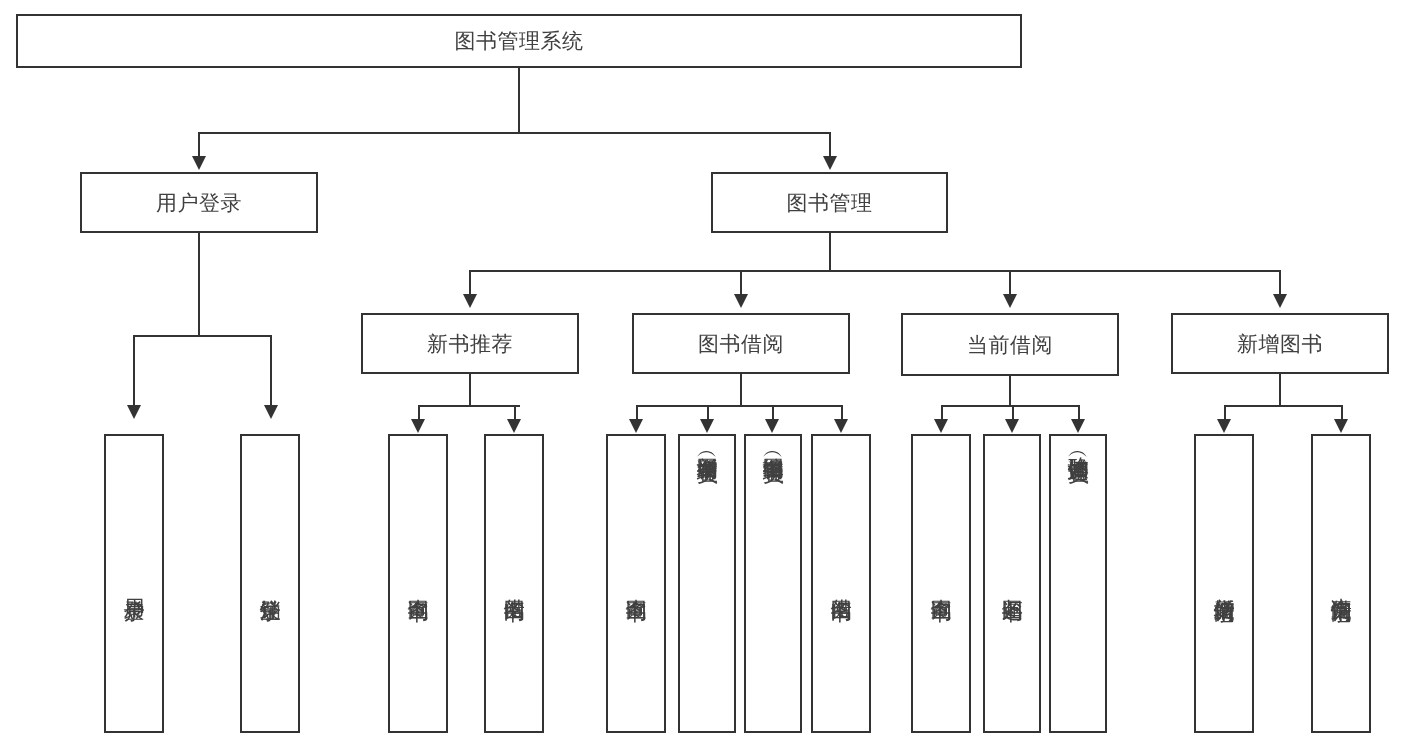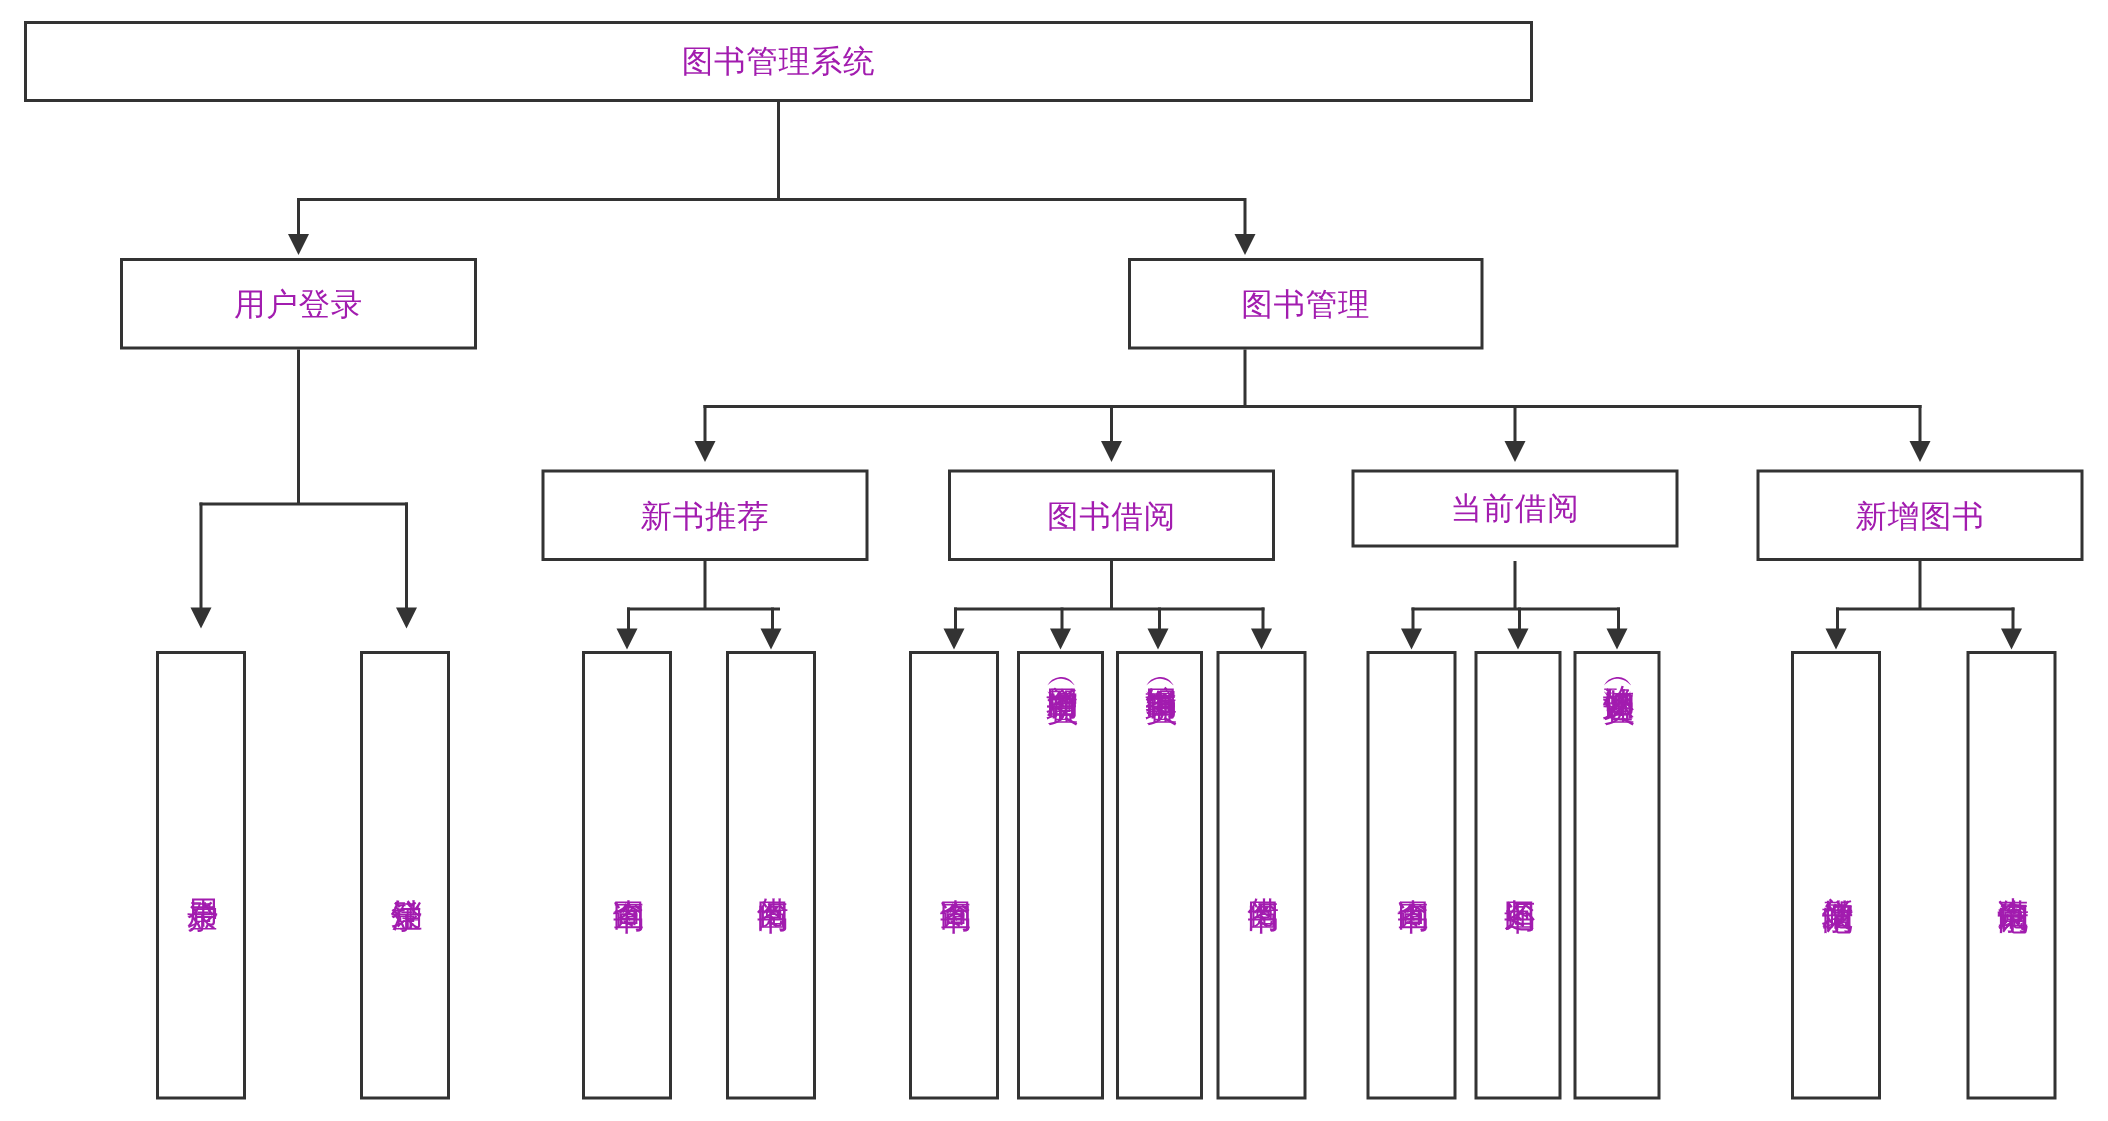--- a/index.html
+++ b/index.html
@@ -16,21 +16,21 @@
     overflow: hidden;
   }
   .node {
     position: absolute;
     box-sizing: border-box;
     border: 2px solid #333333;
     background: #ffffff;
     display: flex;
     align-items: center;
     justify-content: center;
-    color: #a21caf;
+    color: #404040;
     text-align: center;
   }
   .node.h {
     font-size: 21px;
     letter-spacing: 0.5px;
   }
   .node.v {
     writing-mode: vertical-rl;
     text-orientation: upright;
     font-size: 21px;
@@ -85,21 +85,21 @@
   <div class="conn v" style="left:198px; top:132px; height:26px;"></div>
   <div class="arrow" style="left:192px; top:156px;"></div>
 
   <div class="conn v" style="left:829px; top:132px; height:26px;"></div>
   <div class="arrow" style="left:823px; top:156px;"></div>
 
   <div class="node h" style="left:80px; top:172px; width:238px; height:61px;">
     <span class="label">用户登录</span>
   </div>
 
-  <div class="node h" style="left:711px; top:172px; width:237px; height:61px;margin-left:41px;">
+  <div class="node h" style="left:711px; top:172px; width:237px; height:61px;">
     <span class="label">图书管理</span>
   </div>
 
   <div class="conn v" style="left:198px; top:233px; height:103px;"></div>
   <div class="conn h" style="left:133px; top:335px; width:139px;"></div>
   <div class="conn v" style="left:133px; top:335px; height:72px;"></div>
   <div class="arrow" style="left:127px; top:405px;"></div>
   <div class="conn v" style="left:270px; top:335px; height:72px;"></div>
   <div class="arrow" style="left:264px; top:405px;"></div>
 
@@ -113,21 +113,21 @@
   <div class="arrow" style="left:1003px; top:294px;"></div>
   <div class="conn v" style="left:1279px; top:270px; height:26px;"></div>
   <div class="arrow" style="left:1273px; top:294px;"></div>
 
   <div class="node h" style="left:361px; top:313px; width:218px; height:61px;">
     <span class="label">新书推荐</span>
   </div>
   <div class="node h" style="left:632px; top:313px; width:218px; height:61px;">
     <span class="label">图书借阅</span>
   </div>
-  <div class="node h" style="left:901px; top:313px; width:218px; height:52px;">
+  <div class="node h" style="left:901px; top:313px; width:218px; height:63px;">
     <span class="label">当前借阅</span>
   </div>
   <div class="node h" style="left:1171px; top:313px; width:218px; height:61px;">
     <span class="label">新增图书</span>
   </div>
 
   <div class="conn v" style="left:469px; top:374px; height:32px;"></div>
   <div class="conn h" style="left:418px; top:405px; width:102px;"></div>
   <div class="conn v" style="left:418px; top:405px; height:16px;"></div>
   <div class="arrow" style="left:411px; top:419px;"></div>

